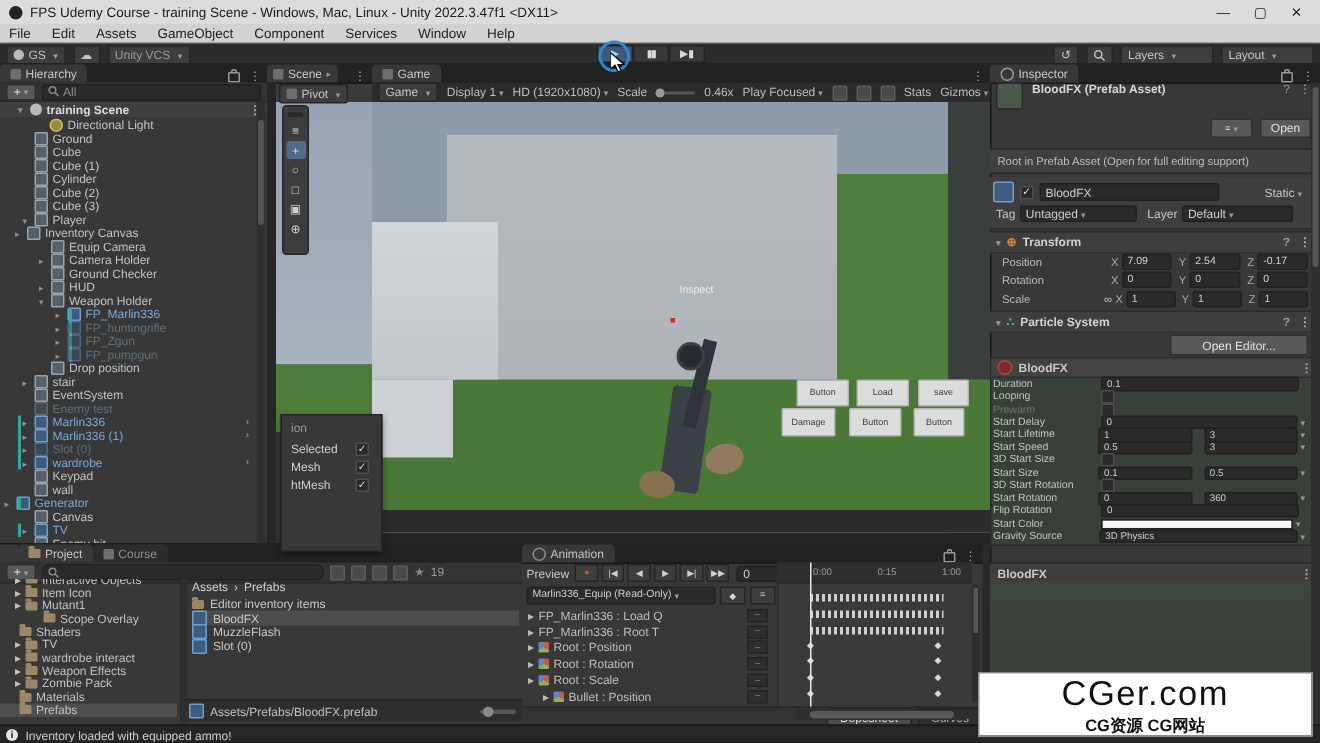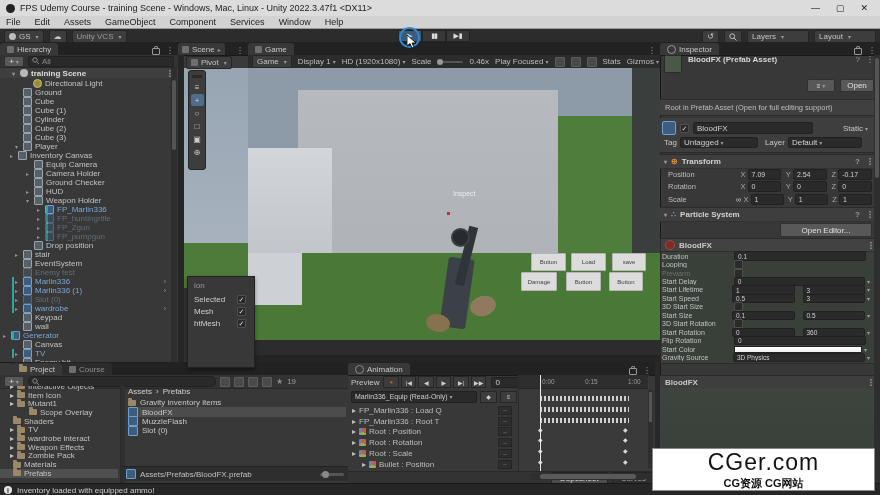--- a/index.html
+++ b/index.html
@@ -852,21 +852,21 @@
   <div class="abs" id="p-divider"></div>
   <div class="abs" id="p-vscroll"></div>
   <div class="abs" id="p-crumb">
       <span>Assets</span>
       <span>›</span>
       <span>Prefabs</span>
     </div>
   <div class="abs" id="p-files">
       <div class="p-file">
         <span class="folder"></span>
-        <span>Gravity inventory items</span>
+        <span>Editor inventory items</span>
       </div>
       <div class="p-file sel">
         <span class="pf-prefab"></span>
         <span>BloodFX</span>
       </div>
       <div class="p-file">
         <span class="pf-prefab"></span>
         <span>MuzzleFlash</span>
       </div>
       <div class="p-file">

